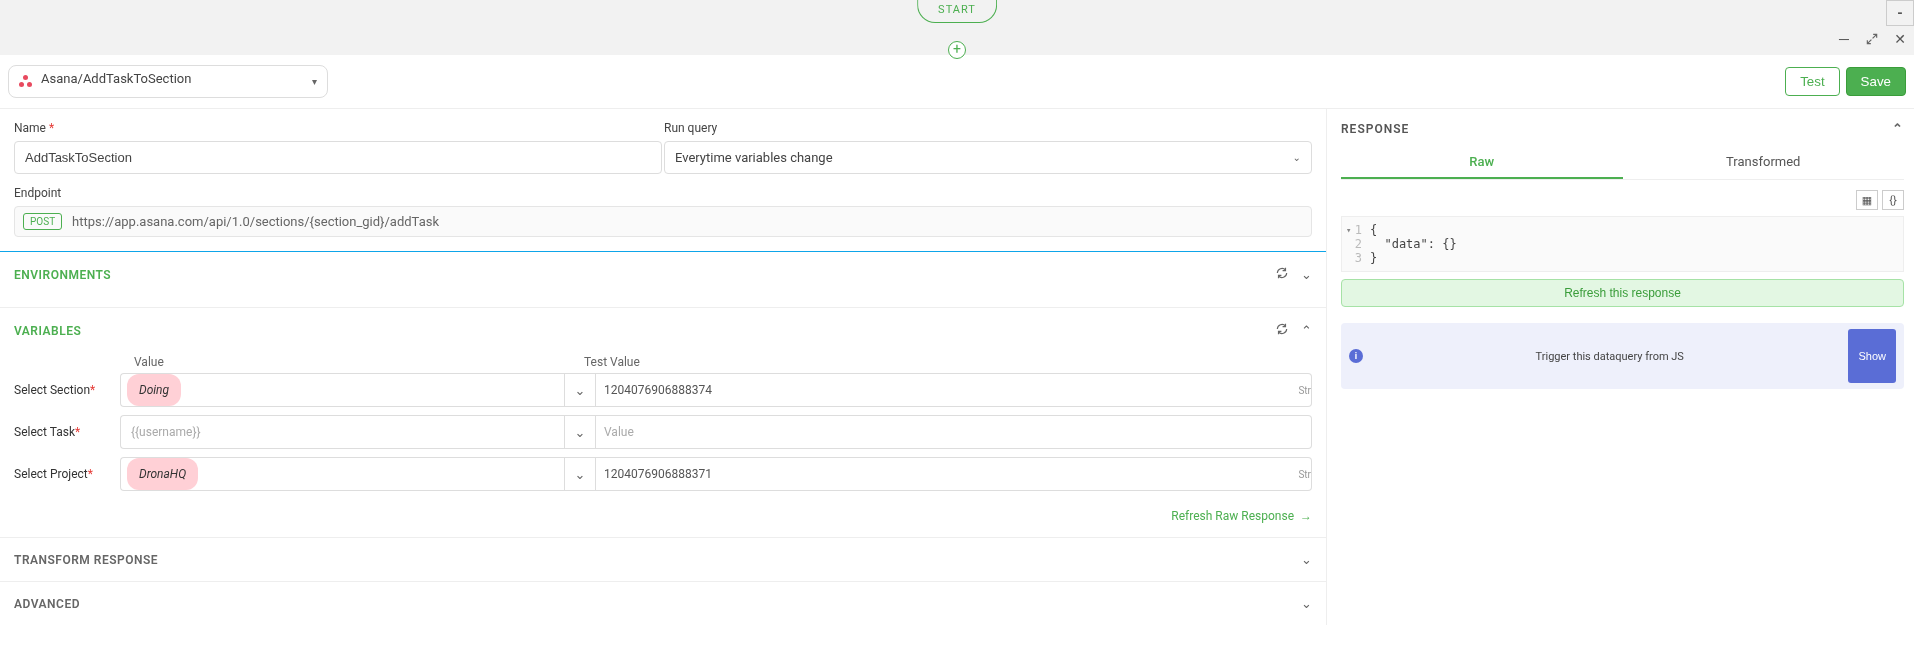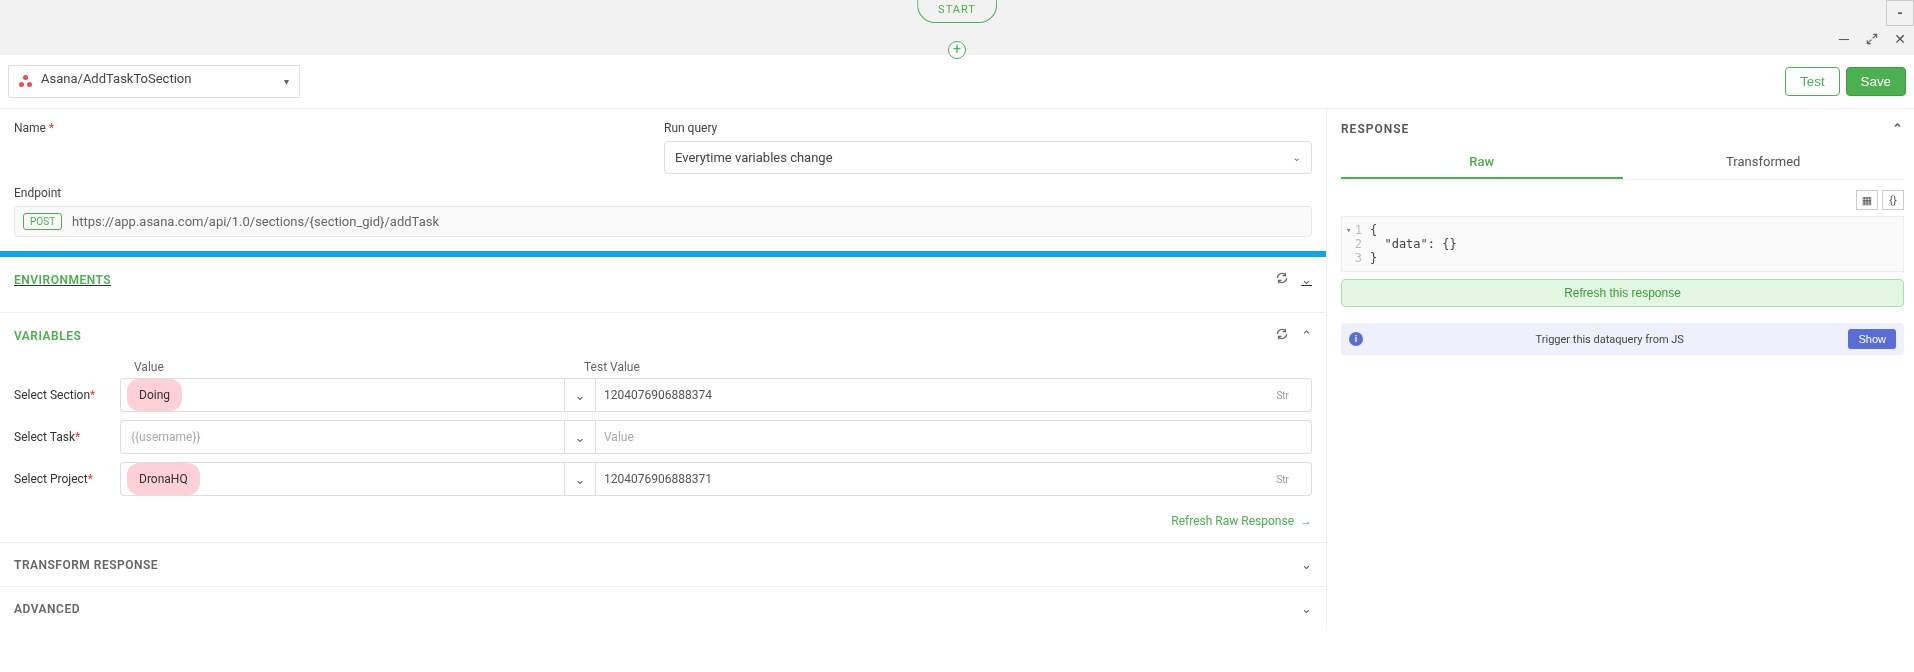--- a/index.html
+++ b/index.html
@@ -7,21 +7,21 @@
   
   .top-bar { position: relative; height: 55px; background: #f2f2f2; }
   .start-pill { position: absolute; top: 0; left: 50%; transform: translateX(-50%); border: 1px solid #4caf50; color: #4caf50; padding: 3px 20px 6px 20px; border-radius: 0 0 18px 18px; border-top: none; font-size: 11px; letter-spacing: 1px; }
   .plus-circle { position: absolute; top: 41px; left: 50%; transform: translateX(-50%); width: 18px; height: 18px; border: 1px solid #4caf50; border-radius: 50%; background: #fff; color: #4caf50; text-align: center; line-height: 14px; font-size: 14px; cursor: pointer; }
   .win-ctrl { position: absolute; top: 0; right: 0; display: flex; flex-direction: column; align-items: flex-end; }
   .win-ctrl-row { display: flex; }
   .win-btn { width: 28px; height: 26px; display: flex; align-items: center; justify-content: center; color: #555; cursor: pointer; font-size: 14px; }
   .win-btn.minus { border: 1px solid #ccc; font-weight: bold; }
 
   .toolbar { display: flex; align-items: center; padding: 10px 8px; border-bottom: 1px solid #eee; }
-  .service-select { display: flex; align-items: center; border: 1px solid #ddd; border-radius: 1px; padding: 5px 10px; width: 292px; cursor: pointer; }
+  .service-select { display: flex; align-items: center; border: 1px solid #ddd; border-radius: 8px; padding: 5px 10px; width: 320px; cursor: pointer; }
   .asana-dots { display: inline-flex; flex-wrap: wrap; width: 14px; height: 14px; margin-right: 8px; position: relative; }
   .asana-dots span { position: absolute; width: 5px; height: 5px; background: #e84a5f; border-radius: 50%; }
   .asana-dots span:nth-child(1){ top:0; left:4px; }
   .asana-dots span:nth-child(2){ top:7px; left:0; }
   .asana-dots span:nth-child(3){ top:7px; left:8px; }
   .service-select .label { flex: 1; font-size: 13px; }
   .chev { font-size: 10px; color: #666; }
   .toolbar-spacer { flex: 1; }
   .btn-test { border: 1px solid #4caf50; color: #4caf50; background: #fff; padding: 6px 14px; border-radius: 4px; cursor: pointer; margin-right: 6px; }
   .btn-save { border: 1px solid #3a9d3a; color: #fff; background: #4caf50; padding: 6px 14px; border-radius: 4px; cursor: pointer; }
@@ -35,39 +35,39 @@
   .field.half { flex: 1; }
   .field.full { width: 100%; }
   .label { font-size: 12px; color: #444; margin-bottom: 6px; }
   .req { color: #e53935; }
   .input, .select { border: 1px solid #ddd; border-radius: 4px; padding: 8px 10px; font-size: 13px; color: #444; background: #fff; }
   .select { display: flex; align-items: center; justify-content: space-between; cursor: pointer; }
   .endpoint-box { display: flex; align-items: center; border: 1px solid #e5e5e5; background: #fafafa; border-radius: 4px; padding: 6px 8px; color: #666; }
   .method-pill { border: 1px solid #4caf50; color: #4caf50; font-size: 10px; padding: 2px 6px; border-radius: 3px; margin-right: 10px; }
 
   .section-head { display: flex; align-items: center; padding: 14px 14px 10px 14px; border-top: 1px solid #eee; margin-top: 14px; }
-  .section-head.first { border-top: 6px solid #0ea5e9; text-decoration: underline; }
+  .section-head.first { border-top: 1px solid #0ea5e9; }
   .section-title { flex: 1; color: #4caf50; font-size: 12px; font-weight: 600; letter-spacing: 0.5px; }
   .section-title.muted { color: #666; }
   .sec-icon { color: #666; margin-left: 12px; cursor: pointer; font-size: 13px; }
 
   .var-grid { padding: 0 14px; }
   .var-head { display: flex; font-size: 12px; color: #666; padding: 6px 0 4px 0; }
   .var-head .vh-label { width: 120px; }
   .var-head .vh-val { width: 450px; }
   .var-head .vh-test { flex: 1; }
   .var-row { display: flex; align-items: center; margin-bottom: 8px; }
   .var-name { width: 106px; font-size: 12px; color: #333; }
   .tagbox { flex: 0 0 444px; display: flex; align-items: center; border: 1px solid #ddd; border-right: none; border-radius: 4px 0 0 4px; padding: 4px 6px; height: 34px; }
-  .tag-pill { background: #ffd0d6; color: #333; padding: 9px 12px; border-radius: 12px; font-size: 12px; }
+  .tag-pill { background: #ffd0d6; color: #333; padding: 9px 12px; border-radius: 12px; font-size: 12px; font-style: italic; }
   .tag-placeholder { color: #aaa; font-size: 12px; padding-left: 4px; }
   .dd-btn { width: 32px; height: 34px; border: 1px solid #ddd; display: flex; align-items: center; justify-content: center; color: #666; cursor: pointer; }
   .testval { flex: 1; border: 1px solid #ddd; border-left: none; border-radius: 0 4px 4px 0; height: 34px; display:flex; align-items:center; padding: 0 8px; font-size: 12px; color: #555; position: relative; }
   .testval .placeholder { color: #aaa; }
-  .type-tag { position: absolute; right: 22px; font-size: 10px; color: #999; }
+  .type-tag { position: absolute; right: 0; font-size: 10px; color: #999; }
   .refresh-link { text-align: right; padding: 10px 14px 14px 0; color: #4caf50; font-size: 12px; cursor: pointer; }
   .refresh-link .arrow { margin-left: 6px; }
 
   .collapse-head { display: flex; align-items: center; padding: 14px 14px; border-top: 1px solid #eee; cursor: pointer; }
 
   
   .resp-head { display: flex; align-items: center; color: #555; font-size: 12px; font-weight: 600; letter-spacing: 1px; }
   .resp-head .spacer { flex: 1; }
   .tabs { display: flex; margin-top: 10px; border-bottom: 1px solid #eee; }
   .tab { flex: 1; text-align: center; padding: 8px 0; font-size: 13px; color: #555; cursor: pointer; }
@@ -76,21 +76,21 @@
   .vicon { width: 22px; height: 20px; border: 1px solid #ccc; display:flex; align-items:center; justify-content:center; font-size: 11px; color:#555; cursor:pointer; }
   .code-block { margin-top: 6px; border: 1px solid #eee; background: #fafafa; font-family: Menlo, Consolas, monospace; font-size: 12px; padding: 6px 8px; }
   .code-line { display: flex; }
   .gutter { width: 20px; color: #bbb; text-align: right; padding-right: 8px; position: relative; }
   .fold { position:absolute; left:-4px; top:2px; font-size:9px; color:#888; }
   .code { color: #444; white-space: pre; }
   .btn-refresh-resp { margin-top: 7px; width: 100%; border: 1px solid #a6e2a6; background: #e3f7e3; color: #3a9d3a; padding: 6px 0; border-radius: 4px; cursor: pointer; font-size: 12px; }
   .trigger-box { margin-top: 16px; display: flex; align-items: center; background: #eef0fb; border-radius: 4px; padding: 6px 8px; }
   .info-i { width: 14px; height: 14px; border-radius: 50%; background: #5a6dd6; color: #fff; font-size: 9px; display:flex; align-items:center; justify-content:center; margin-right: 8px; font-weight:bold; }
   .trigger-box .txt { flex: 1; font-size: 11px; color: #444; text-align: center; }
-  .btn-show { background: #5a6dd6; color: #fff; border: none; padding: 4px 10px; border-radius: 3px; font-size: 11px; cursor: pointer; }
+  .btn-show { background: #5a6dd6; color: #fff; border: none; padding: 21px 10px; border-radius: 3px; font-size: 11px; cursor: pointer; }
 
   svg.icon { width: 14px; height: 14px; stroke: #666; fill: none; stroke-width: 2; }
 </style>
 </head>
 <body>
 
 <div class="top-bar">
   <div class="start-pill">START</div>
   <div class="plus-circle">+</div>
   <div class="win-ctrl">
@@ -122,20 +122,21 @@
   <div class="toolbar-spacer"></div>
   <button class="btn-test">Test</button>
   <button class="btn-save">Save</button>
 </div>
 
 <div class="main">
   <div class="left-col">
     <div class="form-row">
       <div class="field half">
         <div class="label"><span>Name</span> <span class="req">*</span></div>
+        <input class="input" value="AddTaskToSection" style="">
       </div>
       <div class="field half">
         <div class="label">Run query</div>
         <div class="select">
           <span>Everytime variables change</span>
           <span class="chev">⌄</span>
         </div>
       </div>
     </div>
 

